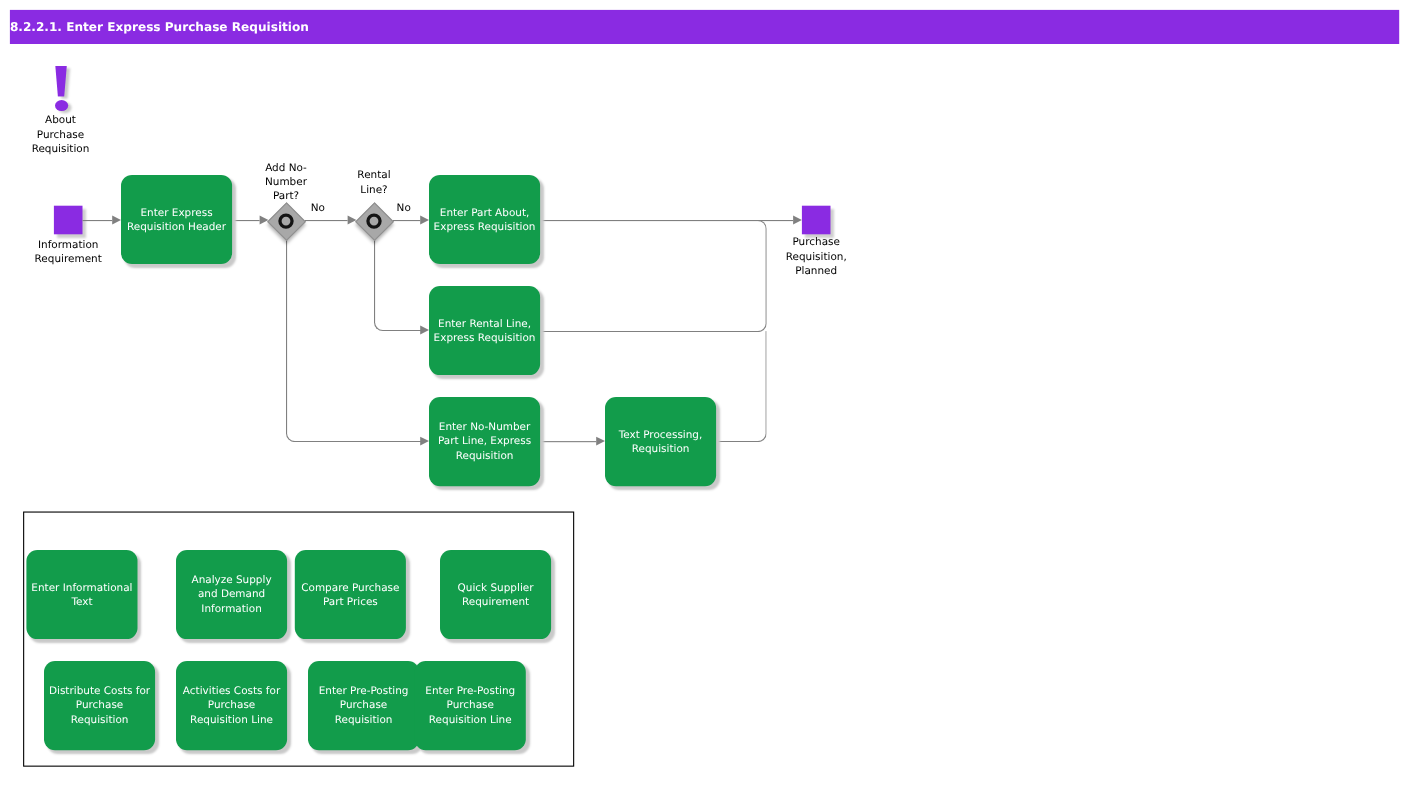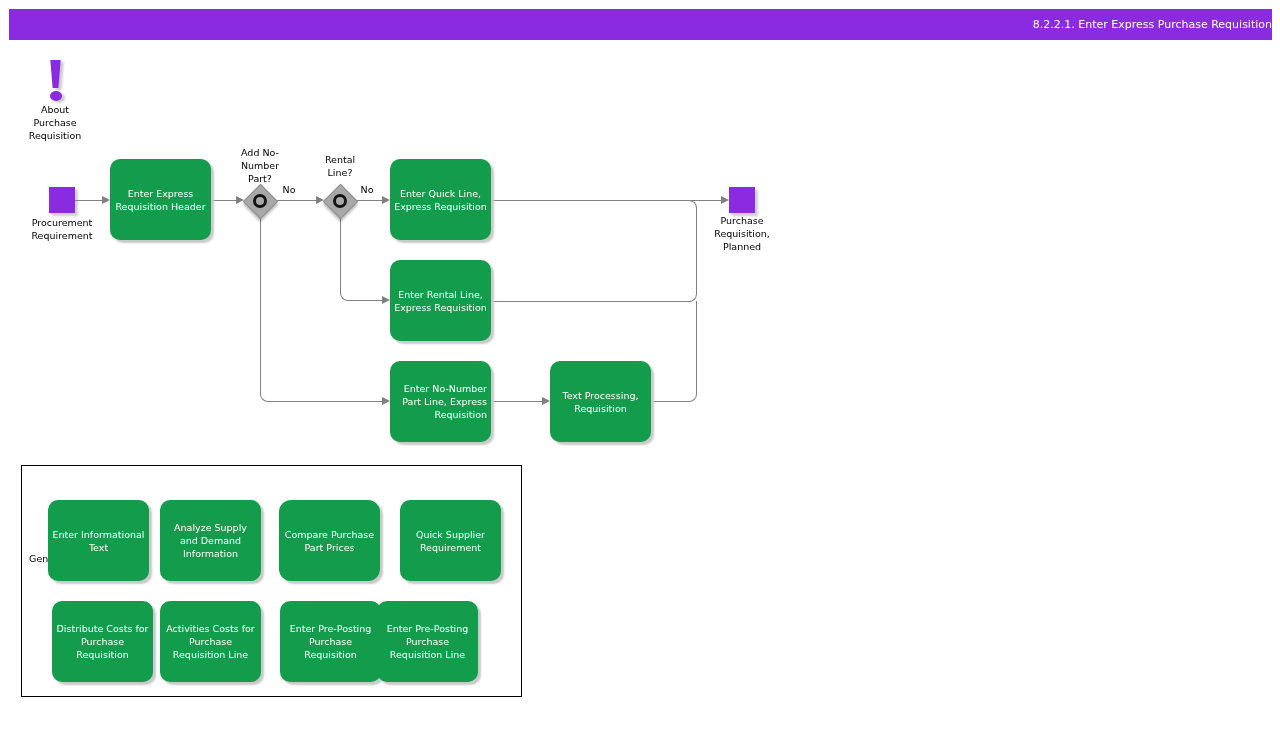--- a/index.html
+++ b/index.html
@@ -1,21 +1,21 @@
 <!DOCTYPE html>
 <html><head>
 <meta charset="utf-8">
 <style>
   html,body{margin:0;padding:0;background:#ffffff;}
   body{position:relative;width:1280px;height:732px;overflow:hidden;
        font-family:"DejaVu Sans","Liberation Sans",sans-serif;}
   .abs{position:absolute;}
   
   .titlebar{left:9px;top:9px;width:1263px;height:31px;background:#8A2BE2;
-            color:#ffffff;font-size:11px;font-weight:normal;text-align:right;
+            color:#ffffff;font-size:11px;font-weight:bold;text-align:left;
             line-height:31px;}
   
   .task{width:101px;height:81px;background:#129C4B;border-radius:10px;
         color:#ffffff;font-size:9.5px;line-height:13px;text-align:center;
         display:flex;align-items:center;justify-content:center;
         padding:4px;box-sizing:border-box;
         box-shadow:3px 3px 2px #c9c9c9;cursor:pointer;}
   
   .event-square{width:26px;height:26px;background:#8A2BE2;
                 box-shadow:3px 3px 2px #cfcfcf;cursor:pointer;}
@@ -52,21 +52,21 @@
 
 <div class="abs excl-wrap" style="left:49px;top:60px;">
   <div class="excl-bar"></div>
   <div class="excl-dot"></div>
 </div>
 <div class="abs lbl" style="left:15px;top:103px;width:80px;">About
 Purchase
 Requisition</div>
 
 <div class="abs event-square" style="left:49px;top:187px;"></div>
-<div class="abs lbl" style="left:12px;top:216px;width:100px;">Procurement
+<div class="abs lbl" style="left:12px;top:216px;width:100px;">Information
 Requirement</div>
 
 <div class="abs hl" style="left:75px;top:200px;width:27px;"></div>
 <div class="abs arr" style="left:102px;top:196px;"></div>
 
 <div class="abs hl" style="left:211px;top:200px;width:25px;"></div>
 <div class="abs arr" style="left:236px;top:196px;"></div>
 
 <div class="abs hl" style="left:277px;top:200px;width:39px;"></div>
 <div class="abs arr" style="left:316px;top:196px;"></div>
@@ -83,23 +83,23 @@
 <div class="abs corner-bl" style="left:340px;top:218px;width:43px;height:82px;"></div>
 <div class="abs arr" style="left:382px;top:296px;"></div>
 
 <div class="abs corner-r with-top" style="left:491px;top:200px;width:205px;height:100px;"></div>
 <div class="abs corner-r" style="left:651px;top:301px;width:45px;height:100px;"></div>
 
 <div class="abs hl" style="left:491px;top:401px;width:51px;"></div>
 <div class="abs arr" style="left:542px;top:397px;"></div>
 
 <div class="abs task" style="left:110px;top:159px;">Enter Express Requisition Header</div>
-<div class="abs task" style="left:390px;top:159px;">Enter Quick Line, Express Requisition</div>
+<div class="abs task" style="left:390px;top:159px;">Enter Part About, Express Requisition</div>
 <div class="abs task" style="left:390px;top:260px;">Enter Rental Line, Express Requisition</div>
-<div class="abs task" style="left:390px;top:361px;text-align:right;">Enter No-Number Part Line, Express Requisition</div>
+<div class="abs task" style="left:390px;top:361px;">Enter No-Number Part Line, Express Requisition</div>
 <div class="abs task" style="left:550px;top:361px;">Text Processing, Requisition</div>
 
 <div class="abs diamond" style="left:248px;top:189px;"></div>
 <div class="abs ring" style="left:253px;top:194px;"></div>
 <div class="abs lbl" style="left:210px;top:146px;width:100px;">Add No-
 Number
 Part?</div>
 <div class="abs lbl" style="left:274px;top:183px;width:30px;">No</div>
 
 <div class="abs diamond" style="left:328px;top:189px;"></div>
@@ -109,20 +109,20 @@
 <div class="abs lbl" style="left:352px;top:183px;width:30px;">No</div>
 
 <div class="abs event-square" style="left:729px;top:187px;"></div>
 <div class="abs lbl" style="left:692px;top:214px;width:100px;">Purchase
 Requisition,
 Planned</div>
 
 <div class="abs ga-frame" style="left:21px;top:465px;width:499px;height:230px;"></div>
 <div class="abs lbl" style="left:21px;top:552px;width:100px;text-align:center;">General Activities</div>
 
-<div class="abs task" style="left:48px;top:500px;">Enter Informational Text</div>
+<div class="abs task" style="left:24px;top:500px;">Enter Informational Text</div>
 <div class="abs task" style="left:160px;top:500px;">Analyze Supply and Demand Information</div>
-<div class="abs task" style="left:279px;top:500px;border-radius:12px;">Compare Purchase Part Prices</div>
+<div class="abs task" style="left:268px;top:500px;">Compare Purchase Part Prices</div>
 <div class="abs task" style="left:400px;top:500px;">Quick Supplier Requirement</div>
-<div class="abs task" style="left:40px;top:601px;margin-left:12px;">Distribute Costs for Purchase Requisition</div>
+<div class="abs task" style="left:40px;top:601px;">Distribute Costs for Purchase Requisition</div>
 <div class="abs task" style="left:160px;top:601px;">Activities Costs for Purchase Requisition Line</div>
 <div class="abs task" style="left:280px;top:601px;">Enter Pre-Posting Purchase Requisition</div>
 <div class="abs task" style="left:377px;top:601px;">Enter Pre-Posting Purchase Requisition Line</div>
 
 </body></html>

